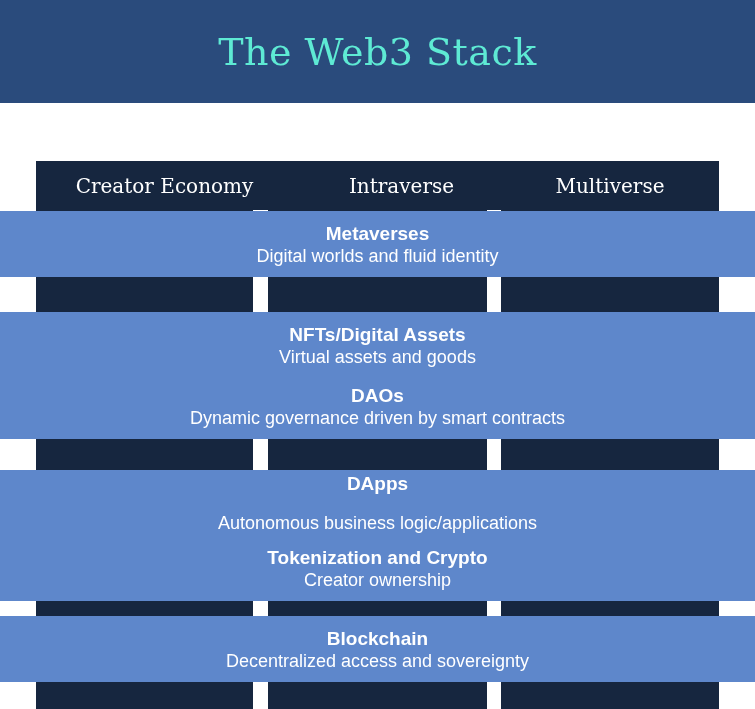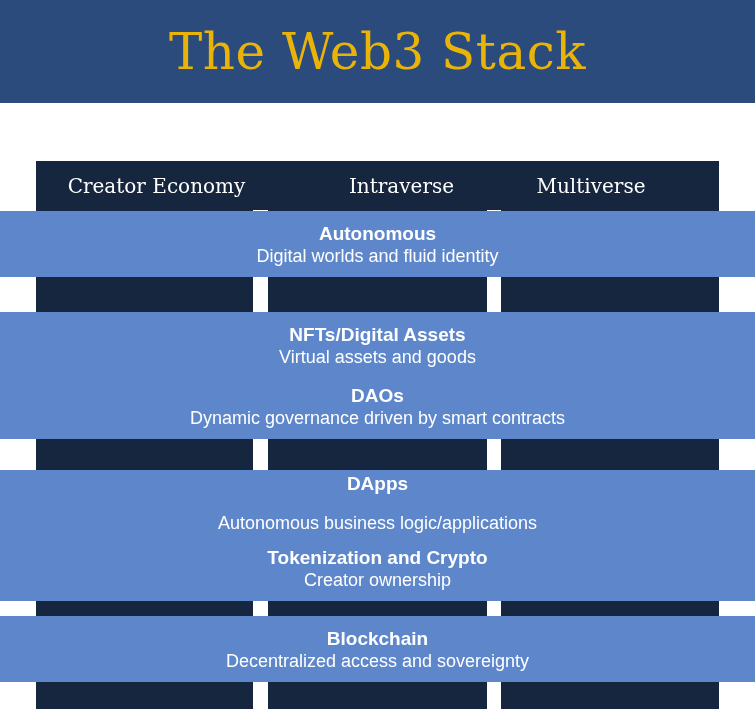--- a/index.html
+++ b/index.html
@@ -22,22 +22,22 @@
     top: 0;
     width: 755px;
     height: 103px;
     background: #2a4b7c;
     display: flex;
     align-items: center;
     justify-content: center;
   }
   .title-text {
     font-family: "DejaVu Serif", "Liberation Serif", serif;
-    font-size: 50px;
-    color: #eab308;
+    font-size: 38px;
+    color: #5eead4;
     letter-spacing: 0.5px;
     font-weight: 400;
     white-space: nowrap;
   }
 
   
   .columns-header {
     position: absolute;
     left: 0;
     top: 161px;
@@ -102,34 +102,34 @@
   <div class="title-text">The Web3 Stack</div>
 </div>
 
 <div id="column-strips">
     <div class="col-strip" style="left: 36px; width: 217px;"></div>
     <div class="col-strip" style="left: 268px; width: 219px;"></div>
     <div class="col-strip" style="left: 501px; width: 218px;"></div>
   </div>
 
 <div class="columns-header" id="columns-header">
-    <div class="col-header" style="left: 36px; width: 241px;">
+    <div class="col-header" style="left: 44px; width: 241px;">
       <div class="col-header-label">Creator Economy</div>
     </div>
     <div class="col-header" style="left: 268px; width: 219px; padding-left: 24px;">
       <div class="col-header-label">Intraverse</div>
     </div>
-    <div class="col-header" style="left: 482px; width: 218px;">
+    <div class="col-header" style="left: 501px; width: 218px;">
       <div class="col-header-label">Multiverse</div>
     </div>
   </div>
 
 <div id="layer-bars">
     <div class="layer-bar" style="top: 211px;">
-      <div class="layer-title">Autonomous</div>
+      <div class="layer-title">Metaverses</div>
       <div class="layer-subtitle">Digital worlds and fluid identity</div>
     </div>
     <div class="layer-bar" style="top: 292px; margin-top: 20px;">
       <div class="layer-title">NFTs/Digital Assets</div>
       <div class="layer-subtitle">Virtual assets and goods</div>
     </div>
     <div class="layer-bar" style="top: 373px;">
       <div class="layer-title">DAOs</div>
       <div class="layer-subtitle">Dynamic governance driven by smart contracts</div>
     </div>

